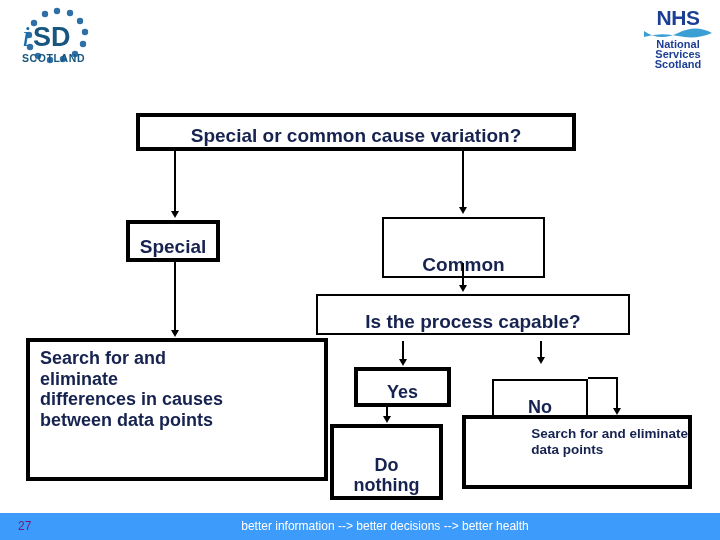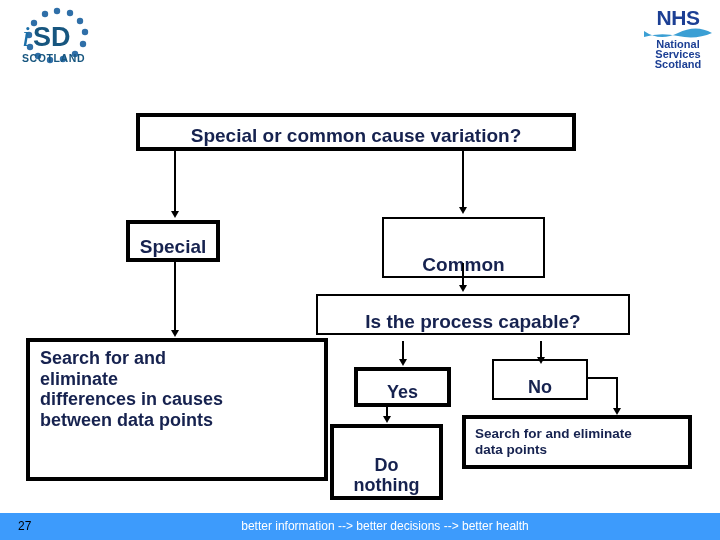--- a/index.html
+++ b/index.html
@@ -41,23 +41,23 @@
   .box.thin{border:2px solid #000000;}
   .box.center{justify-content:center;text-align:center;}
   .box.left{justify-content:flex-start;text-align:left;}
 
   #box-question{left:136px;top:113px;width:440px;height:38px;font-size:19px;}
   #box-special{left:126px;top:220px;width:94px;height:42px;font-size:19px;}
   #box-common{left:382px;top:217px;width:163px;height:61px;font-size:19px;}
   #box-capable{left:316px;top:294px;width:314px;height:41px;font-size:19px;}
   #box-special-action{left:26px;top:338px;width:302px;height:143px;font-size:18px;padding:6px 0 0 10px;align-items:flex-start;}
   #box-yes{left:354px;top:367px;width:97px;height:40px;font-size:18px;}
-  #box-no{left:492px;top:359px;width:96px;height:41px;font-size:18px;}
+  #box-no{left:492px;top:379px;width:96px;height:41px;font-size:18px;}
   #box-do-nothing{left:330px;top:424px;width:113px;height:76px;font-size:18px;}
-  #box-common-action{left:462px;top:415px;width:230px;height:54px;font-size:13.5px;padding:7px 0 0 9px;align-items:flex-start;}
+  #box-common-action{left:462px;top:415px;width:230px;height:74px;font-size:13.5px;padding:7px 0 0 9px;align-items:flex-start;justify-content:flex-end;}
 
   .box span{display:block;}
 
   
   .vline{position:absolute;background:#000000;width:2px;}
   .hline{position:absolute;background:#000000;height:2px;}
   .arrowhead{
     position:absolute;width:0;height:0;
     border-left:4px solid transparent;
     border-right:4px solid transparent;
@@ -88,21 +88,21 @@
   #conn-no-elbow-v{left:616px;top:377px;height:33px;}
   #conn-no-elbow-head{left:613px;top:408px;}
 
   
   #footer-bar{
     position:absolute;left:0;top:513px;width:720px;height:27px;
     background:#3d9bfc;
   }
   #footer-page{
     position:absolute;left:18px;top:519px;
-    font-size:12px;color:#000000;font-weight:normal;
+    font-size:12px;color:#701a75;font-weight:normal;
   }
   #footer-tagline{
     position:absolute;left:0;top:519px;width:720px;
     text-align:center;font-size:12px;color:#ffffff;padding-left:25px;
   }
 </style>
 </head>
 <body>
 
 <div class="slide">

